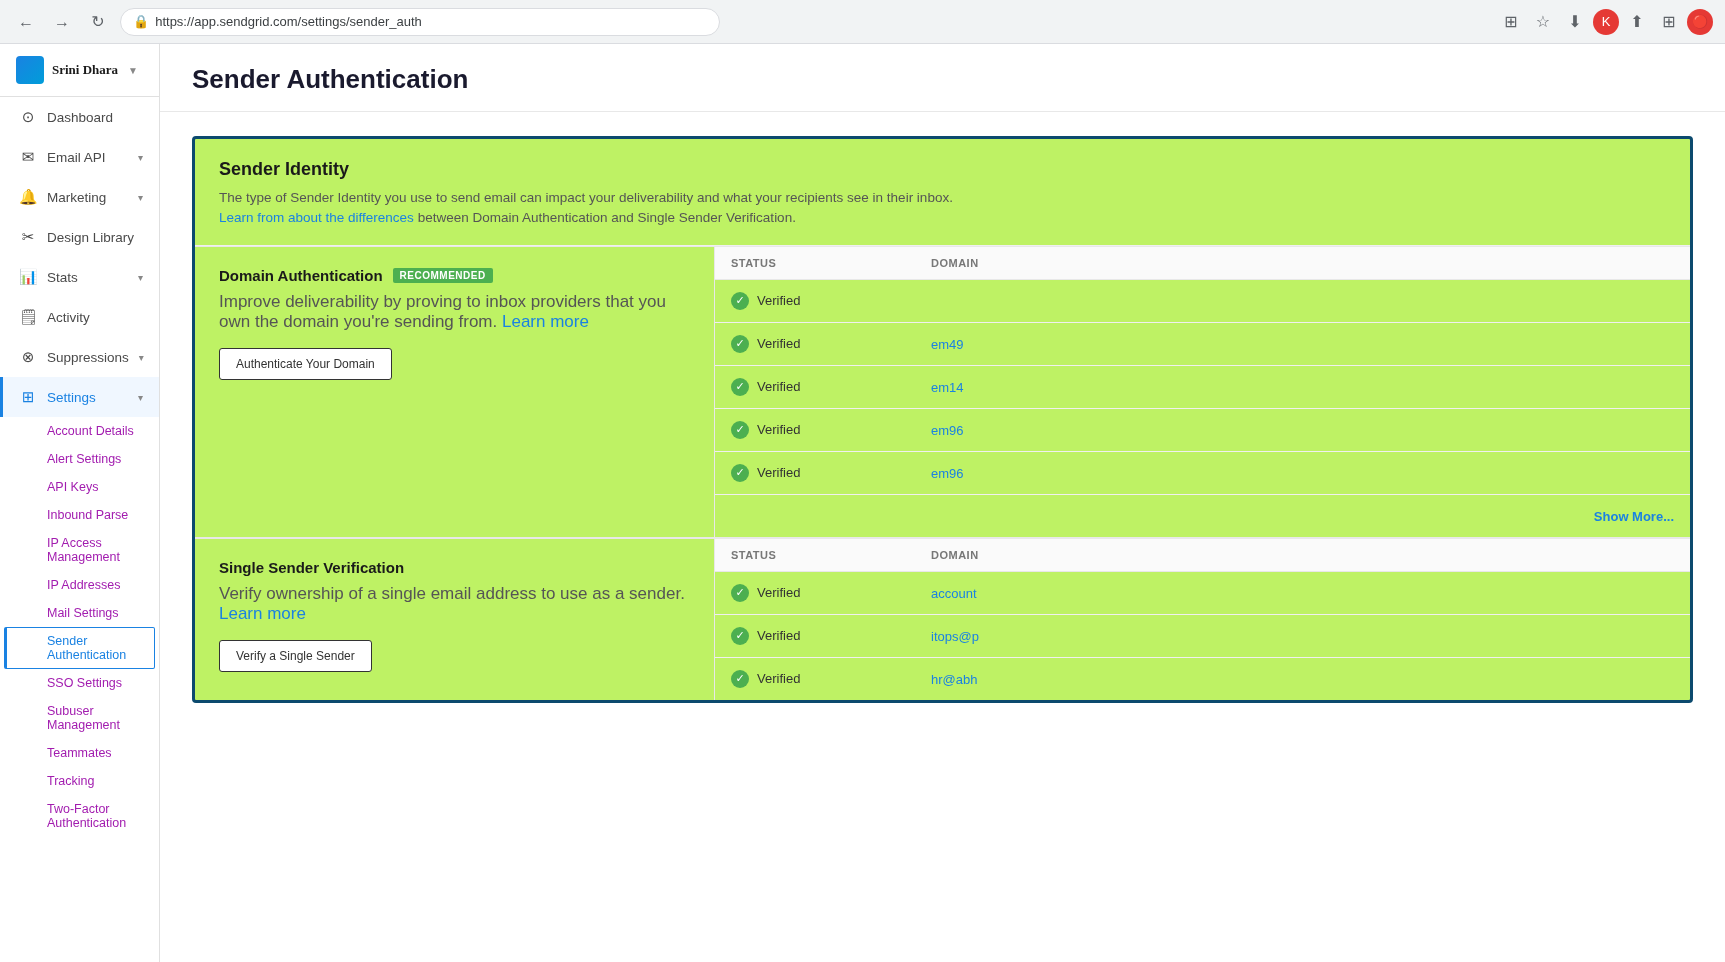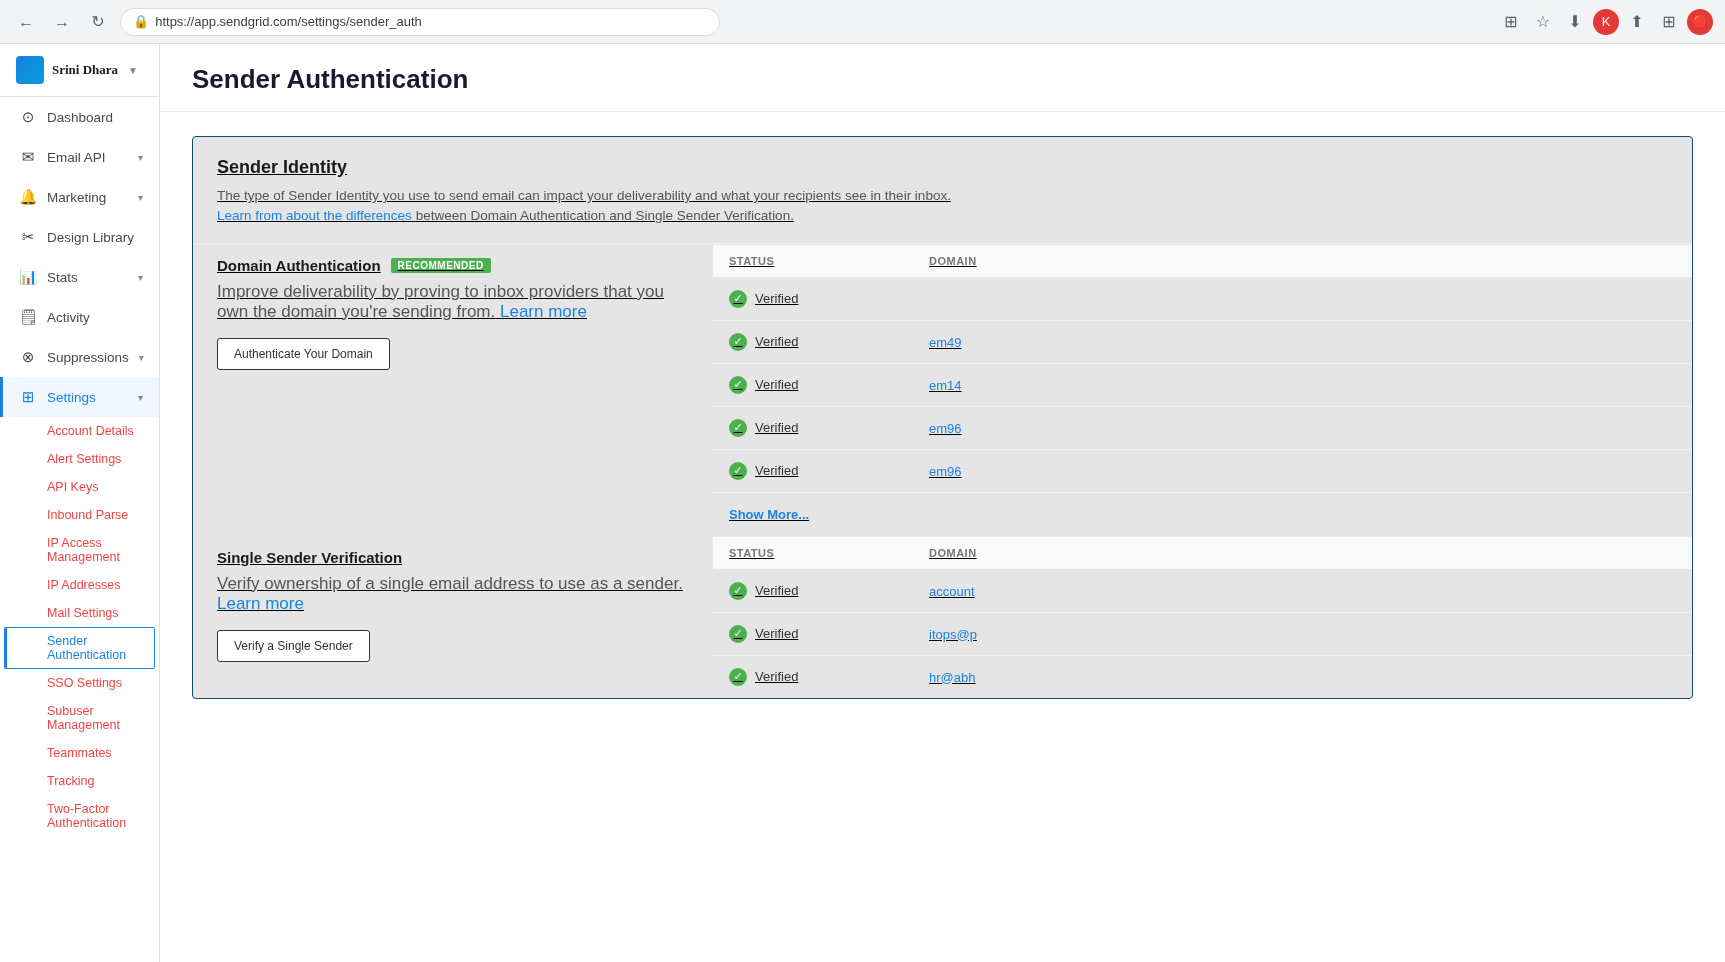--- a/index.html
+++ b/index.html
@@ -99,21 +99,21 @@
     }
     .nav-item.active { color: #1a82e2; border-left-color: #1a82e2; background: #f0f7ff; }
     .nav-icon { font-size: 15px; width: 18px; text-align: center; flex-shrink: 0; }
     .nav-chevron { margin-left: auto; font-size: 10px; color: #888; }
 
     .settings-sub-nav { padding: 0; }
     .sub-nav-item {
       display: block;
       padding: 7px 16px 7px 44px;
       font-size: 12.5px;
-      color: #ef4444;
+      color: #a21caf;
       cursor: pointer;
       text-decoration: none;
       border-left: 3px solid transparent;
     }
     .sub-nav-item.active {
       color: #1a82e2;
       border: 1px solid #1a82e2;
       border-left: 3px solid #1a82e2;
       background: #fff;
       border-radius: 2px;
@@ -137,26 +137,25 @@
       font-weight: 700;
       color: #1a1a2e;
     }
 
     .content-area {
       padding: 24px 32px;
     }
 
     
     .section-card {
-      background: #e5e5e5;
-      border: 1px solid #0c4a6e;
+      background: #bef264;
+      border: 3px solid #0c4a6e;
       border-radius: 4px;
       margin-bottom: 32px;
       overflow: hidden;
-      text-decoration: underline;
     }
 
     .section-header {
       padding: 20px 24px 16px;
       border-bottom: 1px solid #f0f0f0;
     }
 
     .section-title {
       font-size: 18px;
       font-weight: 700;
@@ -209,21 +208,21 @@
       color: #333;
     }
 
     .auth-layout {
       display: flex;
       border-top: 1px solid #e8e8e8;
     }
 
     .auth-left {
       flex: 0 0 520px;
-      padding: 12px 24px;
+      padding: 20px 24px;
       border-right: 1px solid #e8e8e8;
     }
 
     .auth-right {
       flex: 1;
     }
 
     .table-header {
       display: flex;
       padding: 10px 16px;
@@ -287,20 +286,21 @@
 
     .domain-link {
       color: #1a82e2;
       font-size: 13px;
       text-decoration: none;
       cursor: pointer;
     }
 
     .show-more-row {
       padding: 12px 16px;
+      text-align: right;
     }
 
     .show-more-link {
       color: #1a82e2;
       font-size: 13px;
       font-weight: 600;
       cursor: pointer;
       text-decoration: none;
     }
 

